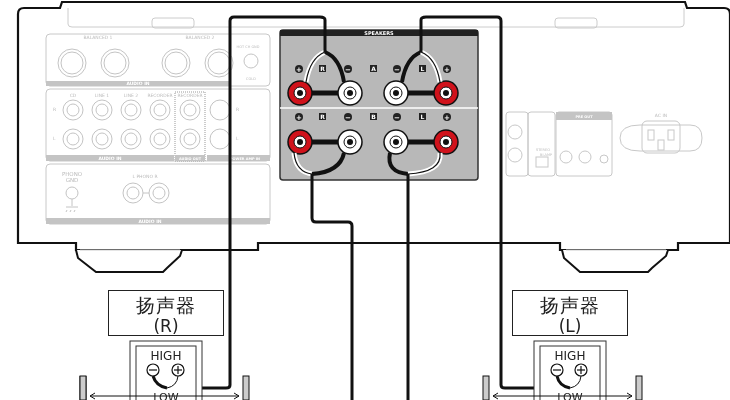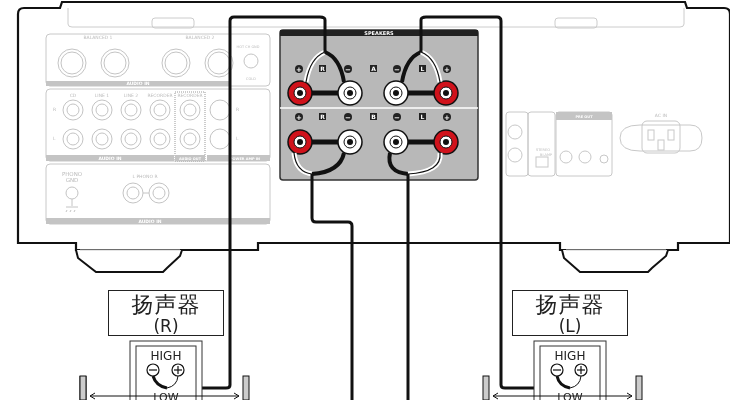--- a/index.html
+++ b/index.html
@@ -1,19 +1,19 @@
 <!DOCTYPE html>
 <html><head>
 <meta charset="utf-8">
 <style>
   html, body { margin:0; padding:0; background:#ffffff; }
   body { width:730px; height:400px; overflow:hidden; position:relative; font-family:"DejaVu Sans", sans-serif; }
   #stage { position:absolute; left:0; top:0; width:730px; height:400px; }
   .lbl-box { position:absolute; background:#fff; border:1.5px solid #222; text-align:center; color:#222; }
-  .lbl-box .l1 { font-size:22px; line-height:22px; margin-top:3px; letter-spacing:1px; }
+  .lbl-box .l1 { font-size:19px; line-height:22px; margin-top:3px; letter-spacing:1px; }
   .lbl-box .l2 { font-size:17px; line-height:20px; }
   .tiny { font-family:"DejaVu Sans", sans-serif; fill:#bbb; font-size:4.5px; }
   .tinyw { font-family:"DejaVu Sans", sans-serif; fill:#fff; font-size:4.5px; font-weight:bold; }
 </style>
 </head>
 <body>
 
 <div id="stage">
 <svg width="730" height="400" viewBox="0 0 730 400" xmlns="http://www.w3.org/2000/svg">
 

